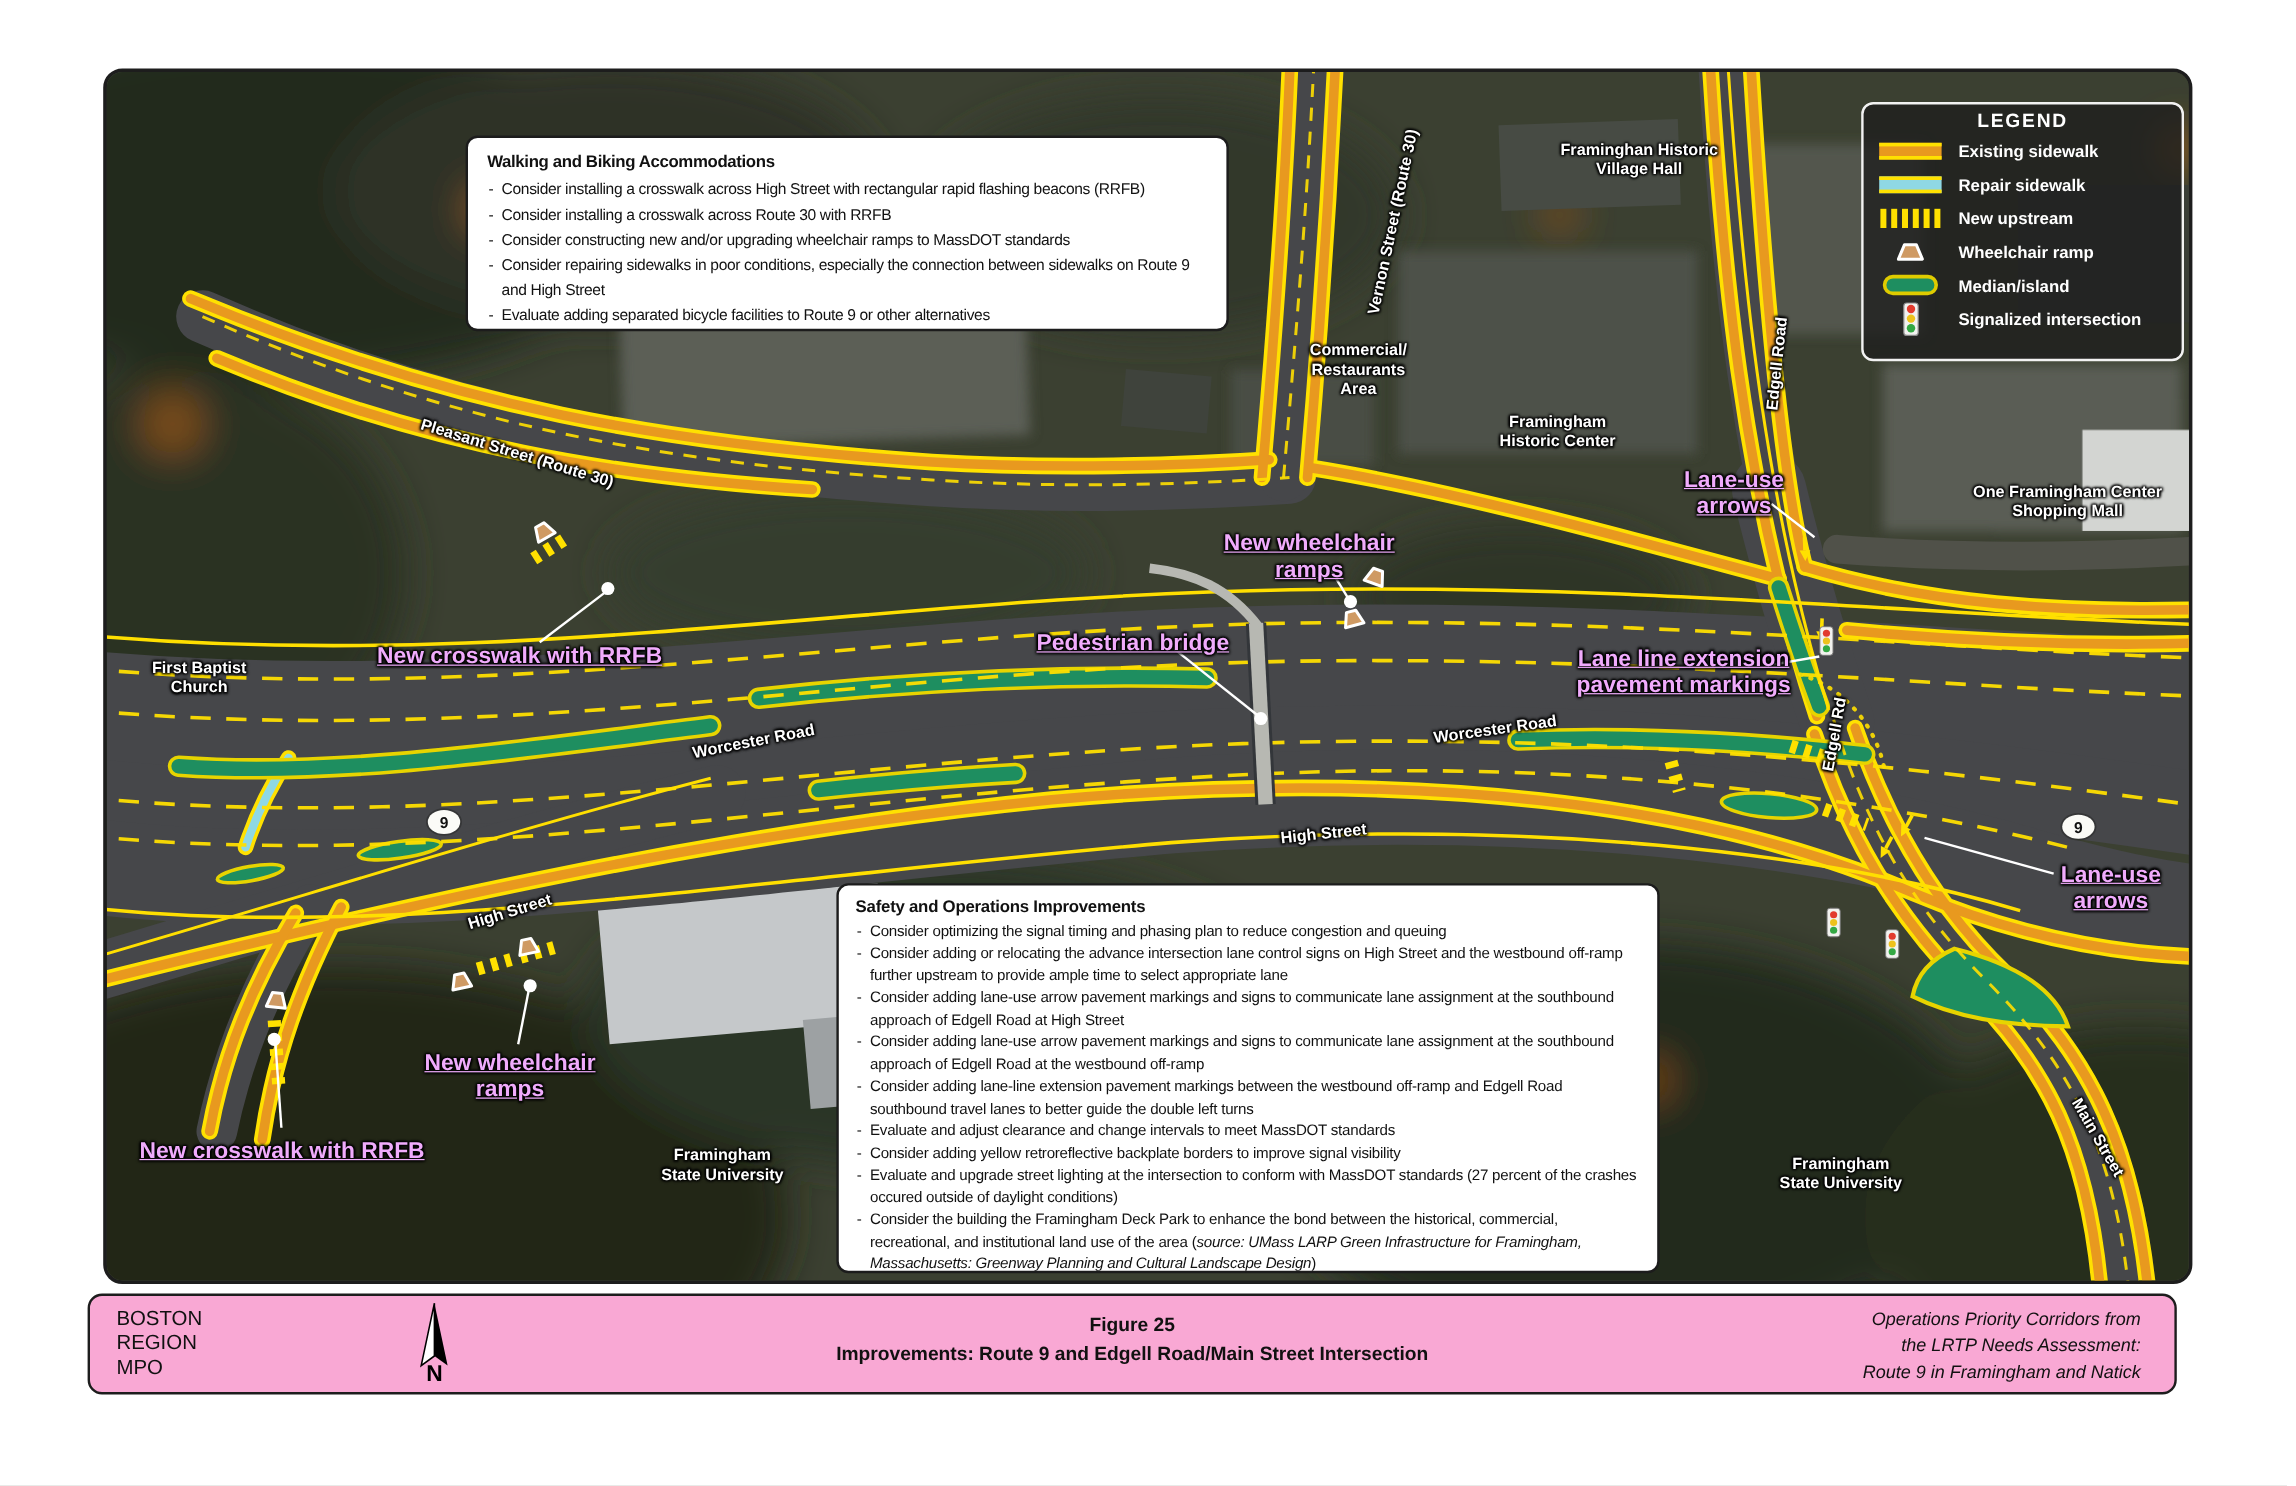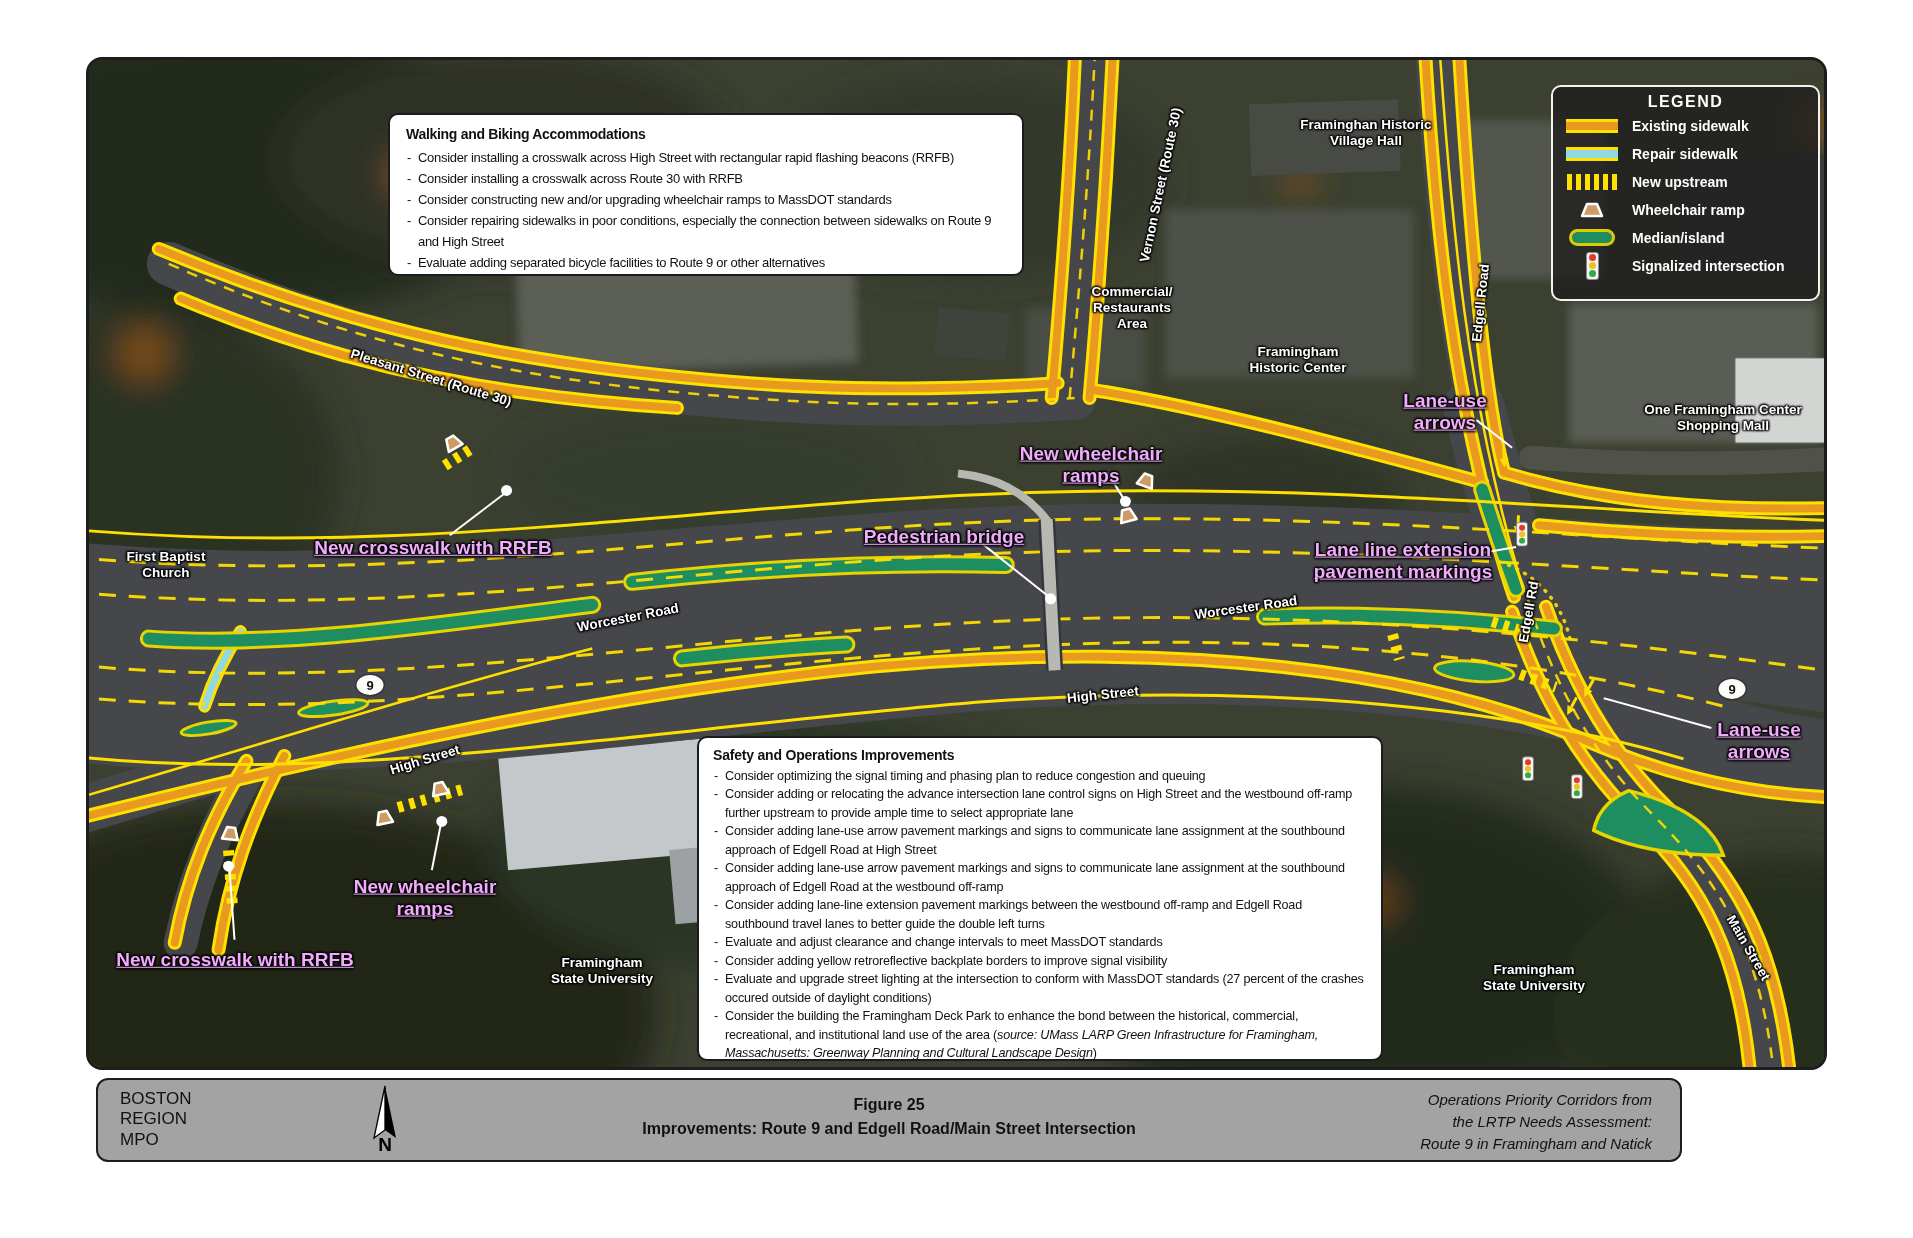--- a/index.html
+++ b/index.html
@@ -43,21 +43,21 @@
   .lg-label{font-weight:bold;font-size:14px;}
   .bar{width:52px;height:8px;border-top:3.5px solid #ffe100;border-bottom:3.5px solid #ffe100;}
   .bar.orange{background:#e8991f;} .bar.blue{background:#8fd8e4;}
   .xwalk{display:flex;gap:3.5px;} .xwalk i{width:5.5px;height:16px;background:#ffe100;}
   .median{width:46px;height:17px;border-radius:9px;background:#1e8e60;border:3px solid #dfcb00;box-sizing:border-box;}
   .signal{width:13px;height:28px;background:#f2f2f0;border-radius:3px;border:1px solid #8a8a8a;
           display:flex;flex-direction:column;align-items:center;justify-content:space-evenly;box-sizing:border-box;}
   .signal b{width:7px;height:7px;border-radius:50%;display:block;}
   .signal .r{background:#e23b2e;} .signal .y{background:#eec21c;} .signal .g{background:#33a843;}
   
-  .footer{position:absolute;left:96px;top:1078px;width:1586px;height:84px;background:#a3a3a3;
+  .footer{position:absolute;left:73px;top:1078px;width:1741px;height:84px;background:#f9a8d4;
           border:2.5px solid #1d1d1d;border-radius:12px;box-sizing:border-box;}
   .org{position:absolute;left:22px;top:9px;font-size:17px;line-height:1.2;color:#111;}
   .north{position:absolute;left:272px;top:4px;}
   .fig-center{position:absolute;left:0;right:0;top:13px;text-align:center;font-weight:bold;
               font-size:16px;line-height:1.5;color:#111;}
   .fig-right{position:absolute;right:28px;top:9px;text-align:right;font-style:italic;
              font-size:15px;line-height:1.45;color:#111;}
   
   .road{fill:none;stroke:#46474a;stroke-linecap:round;}
   .case use{fill:none;stroke:#ffe100;stroke-width:14;stroke-linecap:round;}

